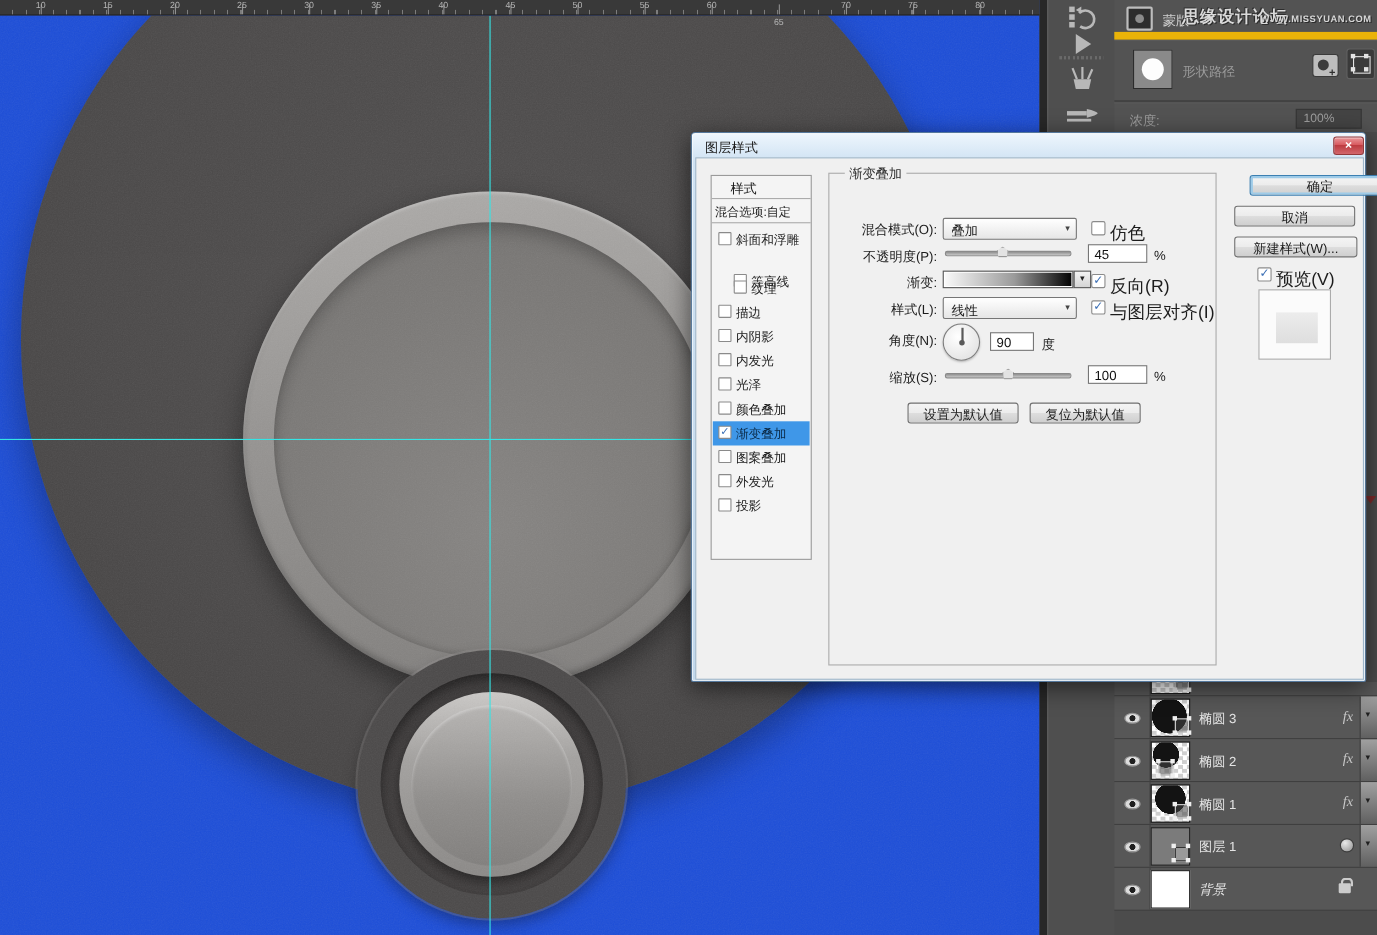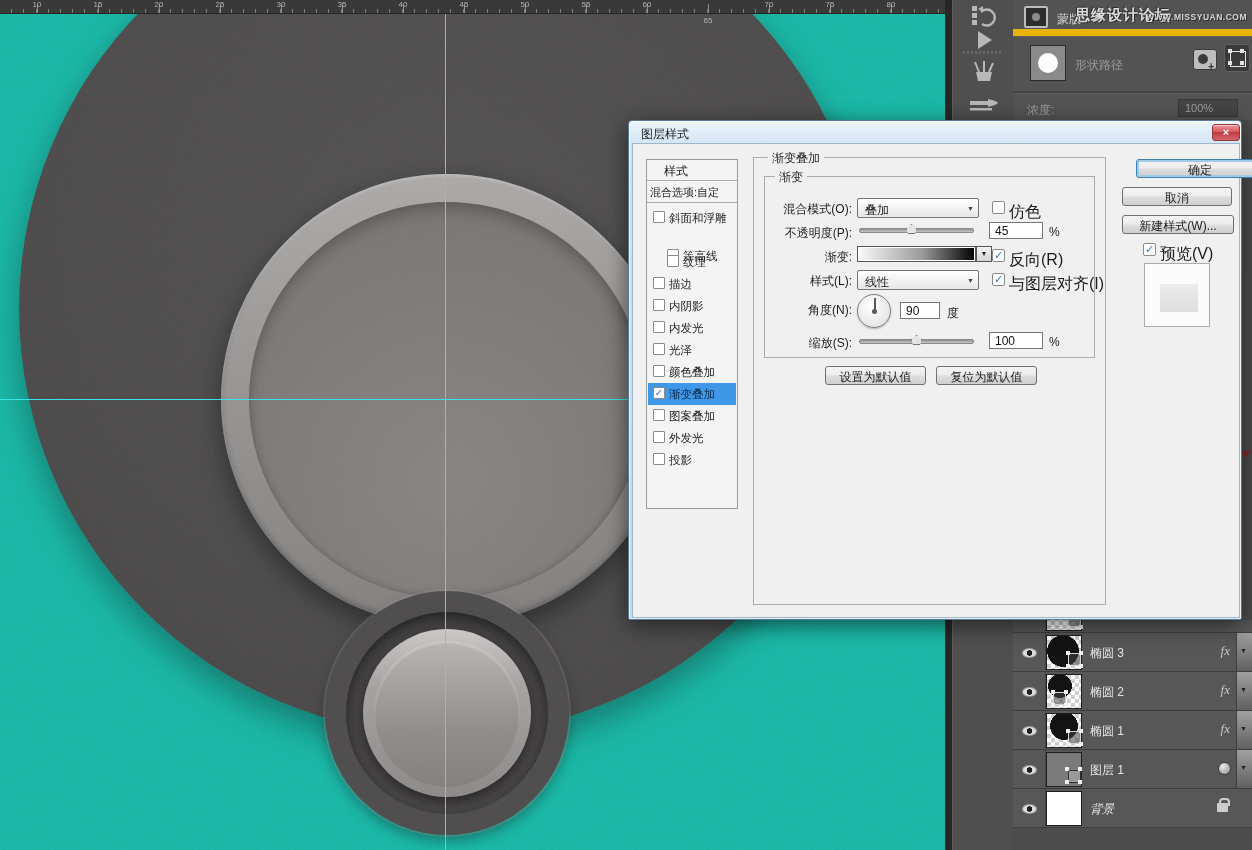--- a/index.html
+++ b/index.html
@@ -1,21 +1,21 @@
 <!DOCTYPE html>
 <html><head>
 <meta charset="utf-8">
 <style>
   * { box-sizing: border-box; margin: 0; padding: 0; }
   html,body { width:1252px; height:850px; overflow:hidden; background:#535353;
     font-family:"Liberation Sans","DejaVu Sans",sans-serif; }
   #root { position:relative; width:1252px; height:850px; overflow:hidden; }
 
   
-  #canvas-wrap { position:absolute; left:0; top:0; width:945px; height:850px; background:#14b8a6; }
+  #canvas-wrap { position:absolute; left:0; top:0; width:945px; height:850px; background:#1d4ed8; }
   #ruler { position:absolute; left:0; top:0; width:945px; height:14px; background:#393939;
     border-bottom:1px solid #262626; z-index:60; }
   #ruler .minor { position:absolute; left:0; bottom:0; width:100%; height:4px;
     background:repeating-linear-gradient(90deg, transparent 0 11.2px, #7d7d7d 11.2px 12.2px); }
   .tickM { position:absolute; bottom:0; width:1px; height:9px; background:#909090; }
   .tickL { position:absolute; top:0px; font-size:8px; color:#b5b5b5; transform:translateX(-50%); }
   #canvas { position:absolute; left:0; top:14px; width:945px; height:836px; overflow:hidden; }
 
   .circle { position:absolute; border-radius:50%; }
   #big-disc { left:19px; top:-131px; width:852px; height:852px;
@@ -408,23 +408,20 @@
         </div>
         <div class="sitem" style="top: 289px;">
           <div class="cb"></div>
           <div class="slabel">投影</div>
         </div>
       </div>
 
     <div id="fs-outer" class="fieldset">
       <div class="legend" style="left:14px">渐变叠加</div>
     </div>
-    <div id="fs-inner" class="fieldset">
-      <div class="legend" style="left:10px">渐变</div>
-    </div>
 
     <div class="flabel" style="top:80px">混合模式(O):</div>
     <div class="combo" style="left:228px; top:77px; width:122px">叠加</div>
     <div class="dlg-cb" style="left:363px; top:80px"></div>
     <div class="cb-label" style="left:380px; top:81px">仿色</div>
 
     <div class="flabel" style="top:104px">不透明度(P):</div>
     <div class="track" style="left:230px; top:107px; width:115px"></div>
     <div class="sthumb" style="left:277px; top:103px"></div>
     <div class="vbox" style="left:360px; top:101px; width:54px">45</div>

